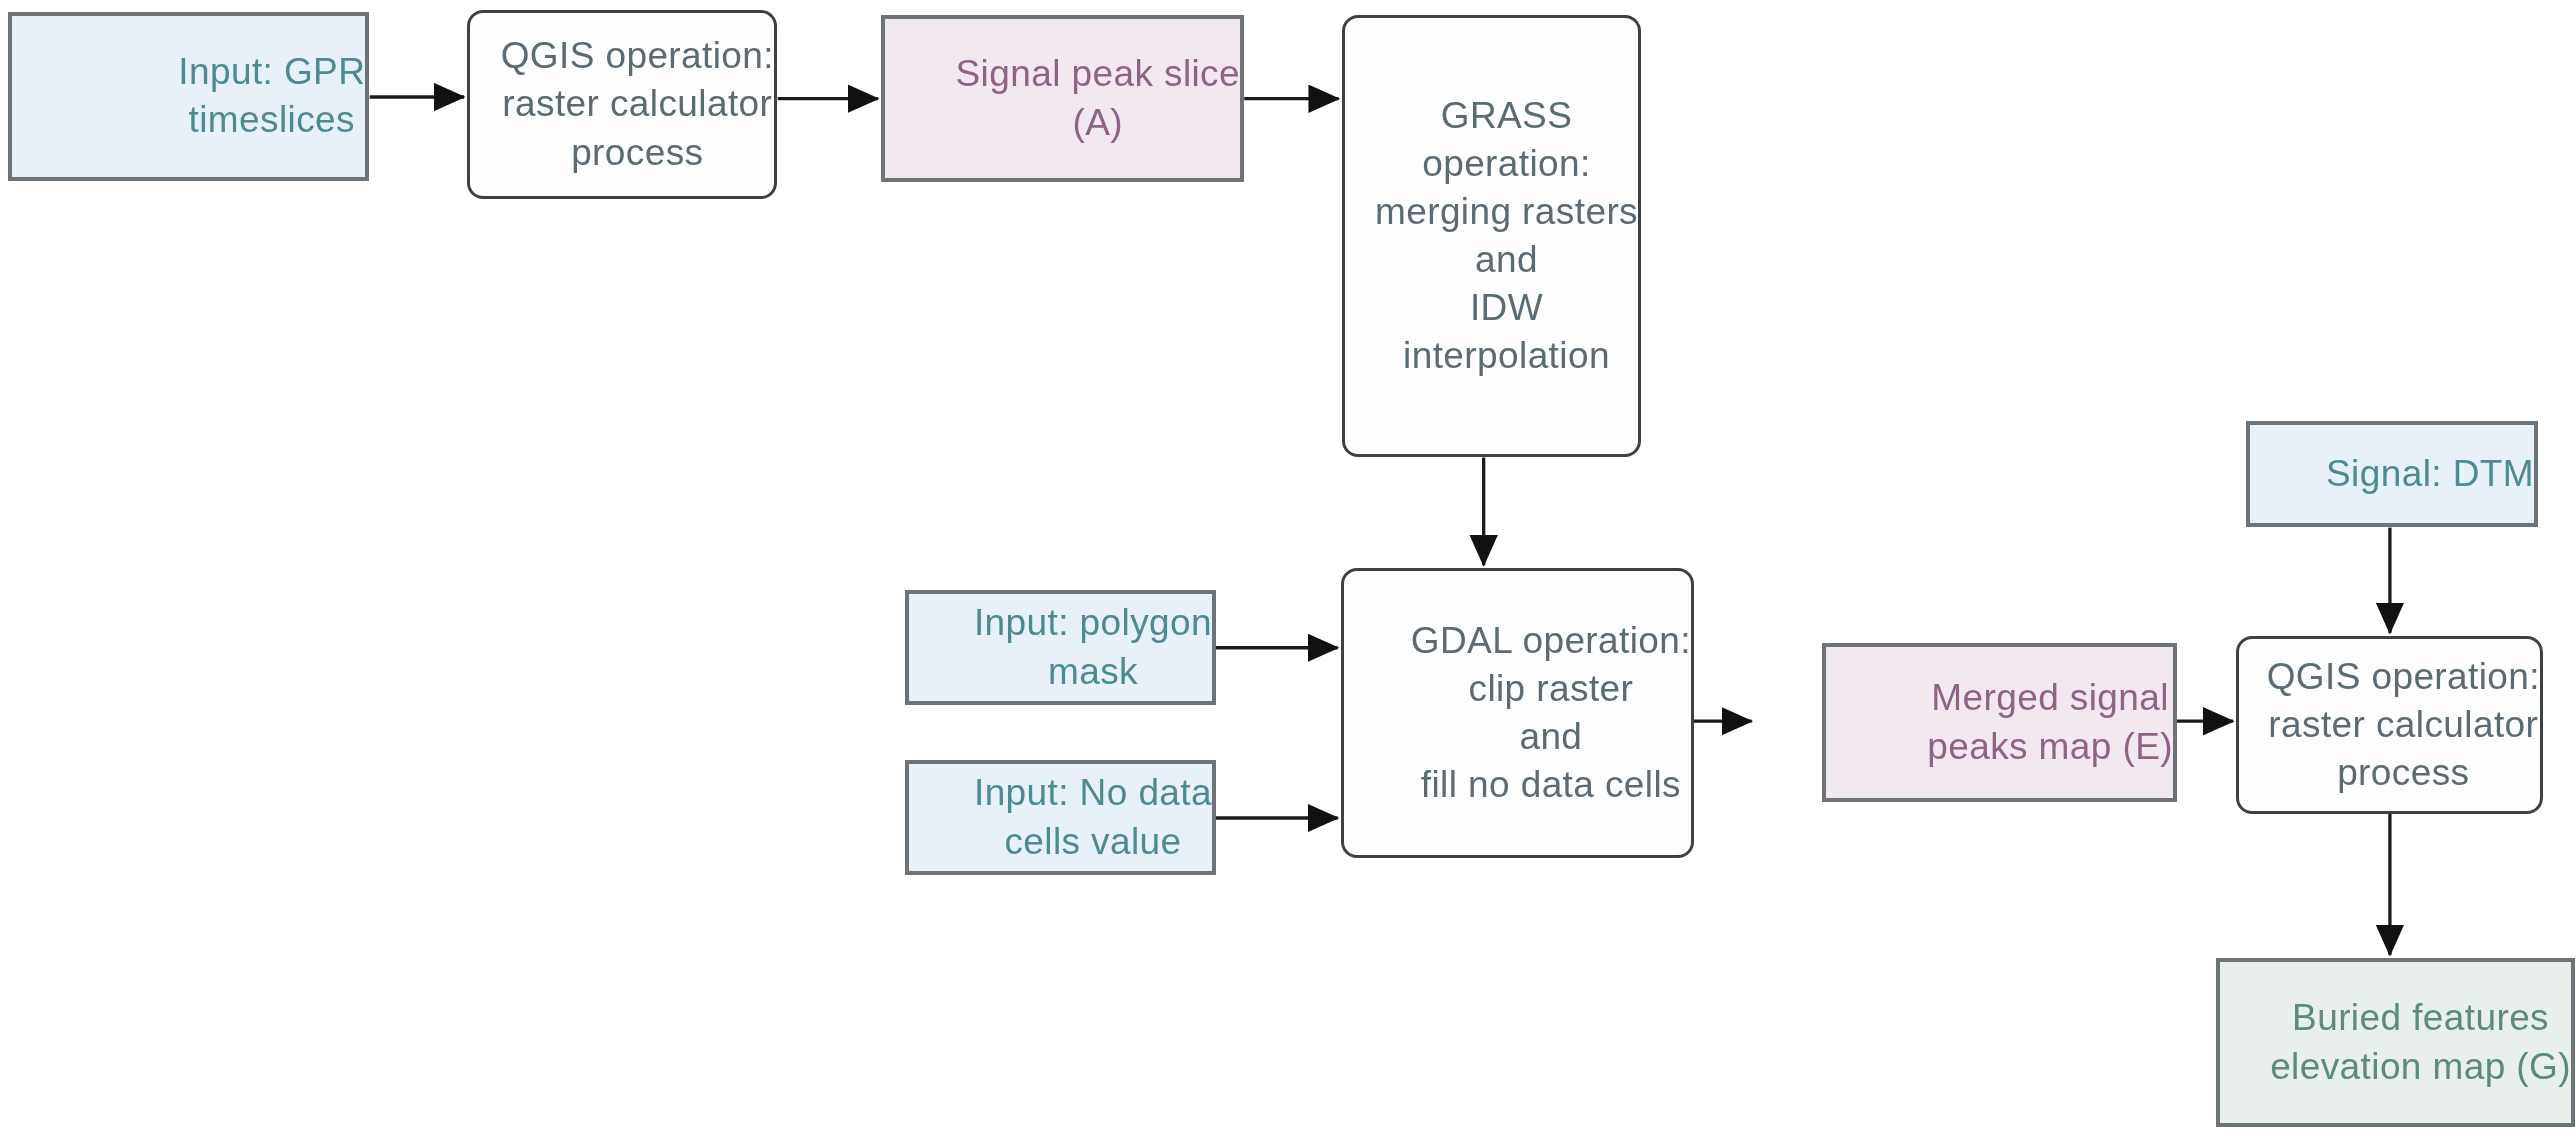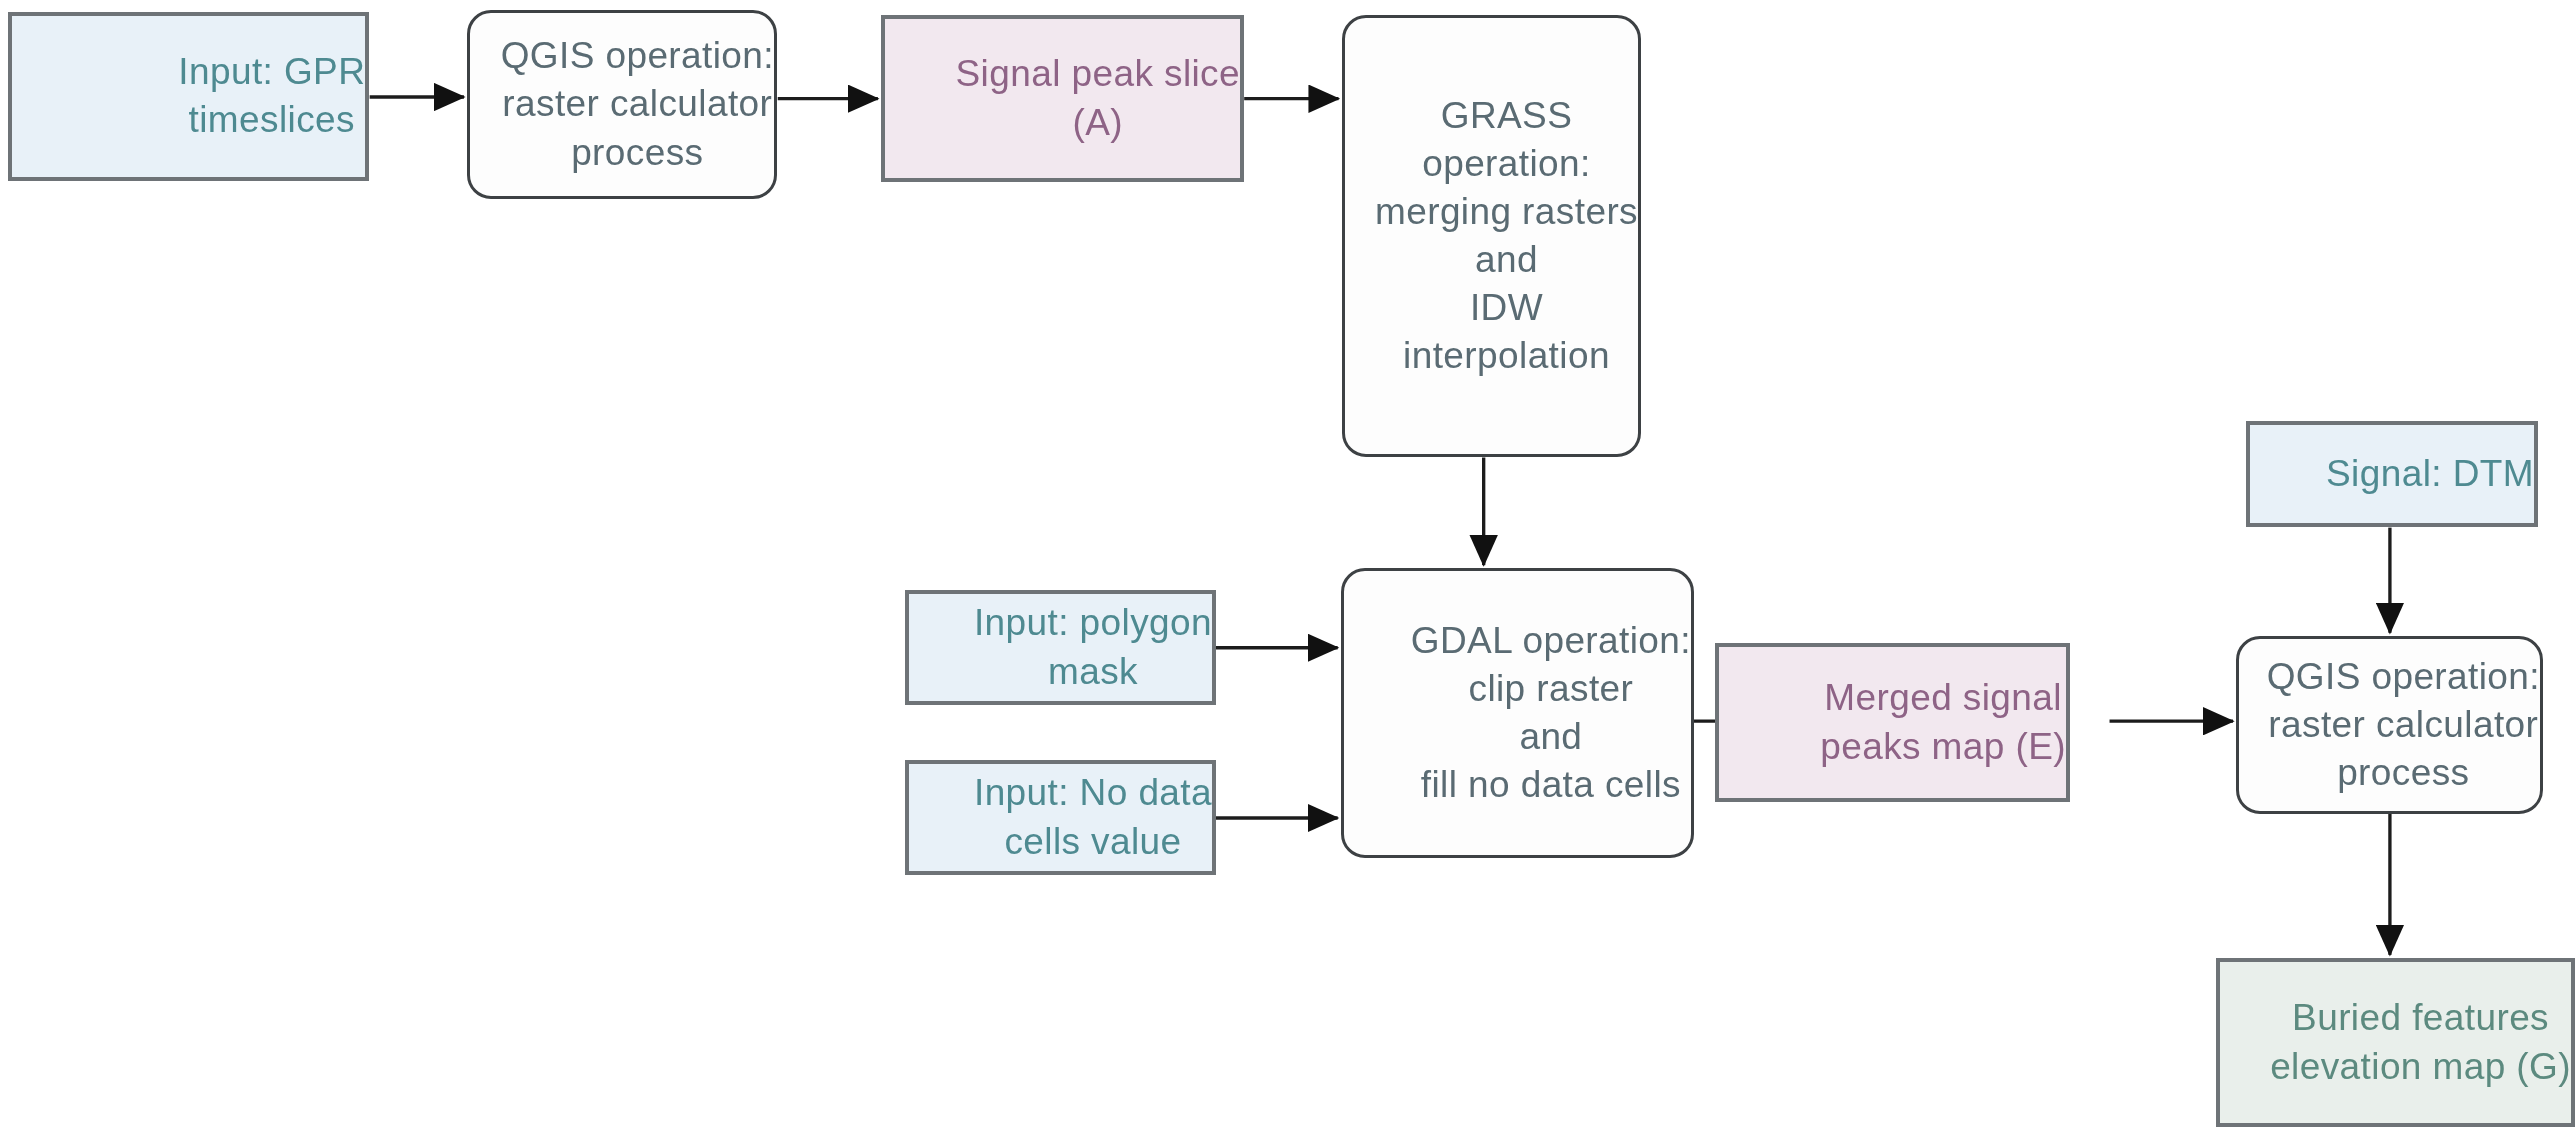--- a/index.html
+++ b/index.html
@@ -36,21 +36,21 @@
   .node.kind-input  { background: #e8f1f8; }
   .node.kind-input  .label { color: #4e8a91; }
   .node.kind-data   { background: #f2e8ef; }
   .node.kind-data   .label { color: #8e6386; }
   .node.kind-output { background: #e9efeb; padding-left: 12px; }
   .node.kind-output .label { color: #5c8a7f; }
   
   .node.process {
     background: #fdfdfd;
     border: 3.3px solid #3d4144;
-    border-radius: 24px;
+    border-radius: 16px;
   }
   .node.process .label { color: #5a6b73; }
 
   .arrows {
     position: absolute;
     left: 0;
     top: 0;
     pointer-events: none;
   }
   .arrows line {
@@ -116,21 +116,21 @@
 cells value</div>
   </div>
 
   <div class="node process" style="left:1341px; top:568px; width:353px; height:290px;">
     <div class="label">GDAL operation:
 clip raster
 and
 fill no data cells</div>
   </div>
 
-  <div class="node rect kind-data" style="left:1715px; top:643px; width:355px; height:159px;">
+  <div class="node rect kind-data" style="left:1822px; top:643px; width:355px; height:159px;">
     <div class="label">Merged signal
 peaks map (E)</div>
   </div>
 
   <div class="node rect kind-input" style="left:2246px; top:421px; width:292px; height:106px;">
     <div class="label">Signal: DTM</div>
   </div>
 
   <div class="node process" style="left:2236px; top:636px; width:307px; height:178px;">
     <div class="label">QGIS operation:

